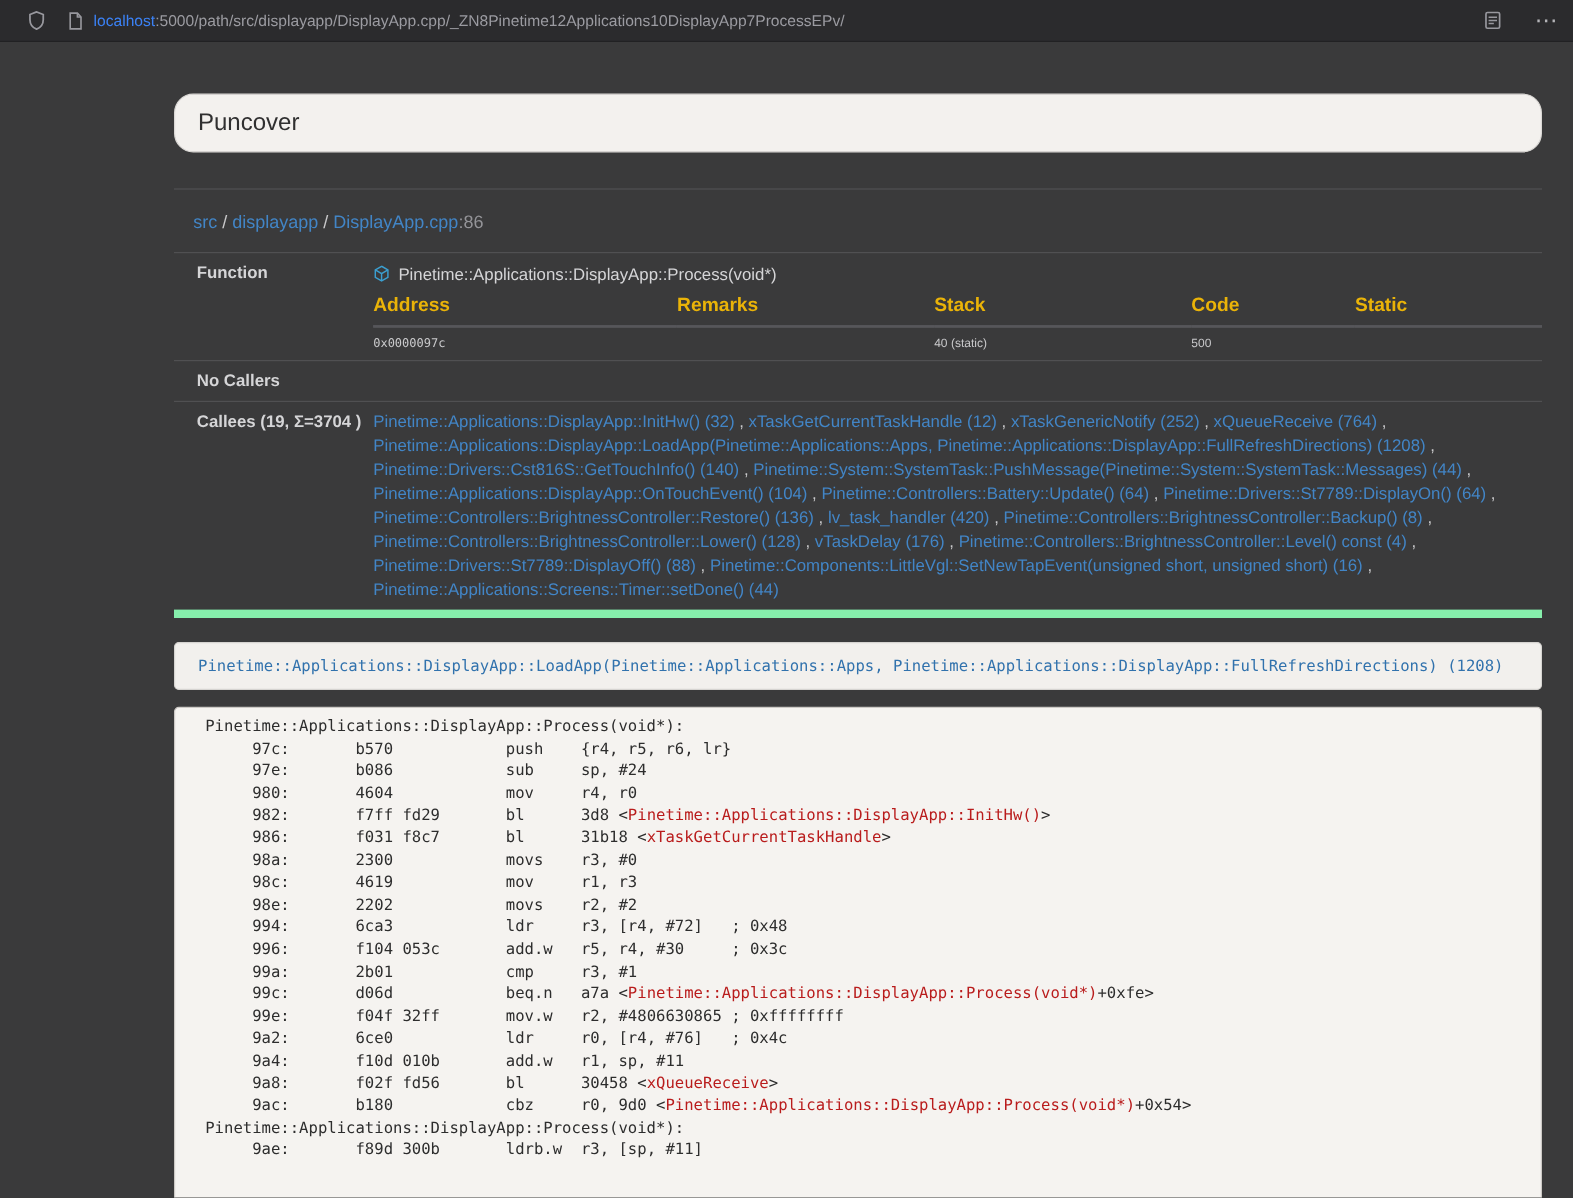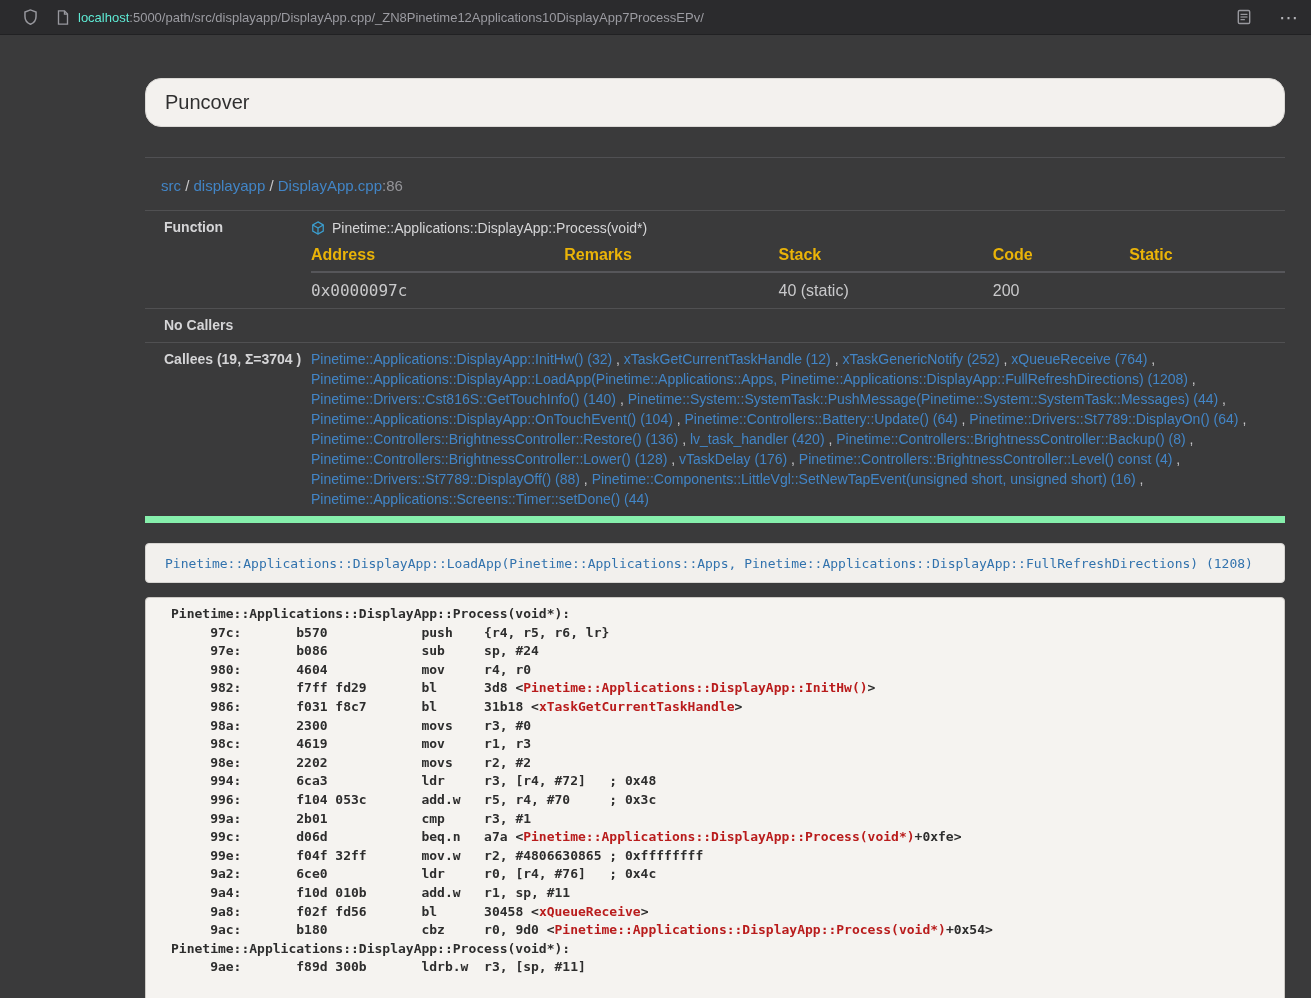--- a/index.html
+++ b/index.html
@@ -10,21 +10,21 @@
   
   .topbar {
     position:absolute; top:0; left:0; width:1311px; height:35px;
     background:#2b2b2d; border-bottom:1px solid #212123;
     display:flex; align-items:center; box-sizing:border-box;
   }
   .tp-icon { display:inline-flex; align-items:center; }
   .tp-shield { margin-left:23px; }
   .tp-page { margin-left:19px; }
   .url { margin-left:9px; font-size:13px; color:#9b9ba1; white-space:nowrap; }
-  .url .host { color:#5eead4;text-align:center; }
+  .url .host { color:#3b82f6;text-align:center; }
   .tp-spacer { flex:1; }
   .tp-reader { margin-right:28px; }
   .tp-dots { margin-right:13px; color:#b4b4b8; font-size:19px; line-height:19px; cursor:default; }
   
   .page { position:absolute; left:145px; top:35px; width:1140px; }
   .brand-panel {
     margin-top:43px; height:49px; background:#f3f1ee; border:1px solid #dad8d5;
     border-radius:16px; display:flex; align-items:center; padding-left:19px; box-sizing:border-box;
   }
   .brand { font-size:20px; color:#303030; text-decoration:none; }
@@ -40,42 +40,42 @@
     font-weight:bold; color:#d5d5d7; font-size:14px;
     padding:8px 4px 8px 19px; white-space:nowrap; line-height:17px;
   }
   .rowbody { padding:6px 0 0 20px; color:#c9c9cb; font-size:14px; }
   .symtitle { display:flex; align-items:center; gap:7px; color:#d5d5d7; height:22px; }
   .stats { width:100%; border-collapse:collapse; table-layout:fixed; }
   .stats th {
     text-align:left; font-weight:bold; color:#eab308; font-size:16px;
     padding:7px 8px 7px 0; border-bottom:2px solid #56565a;
   }
-  .stats td { padding:8px 8px 8px 0; font-size:16px; color:#c9c9cb; }
+  .stats td { padding:8px 8px 8px 0; font-size:10px; color:#c9c9cb; }
   .mono-addr { font-family:"DejaVu Sans Mono", monospace; font-size:13px; }
   .callees { line-height:20px; padding-bottom:7px; }
   .callees a { color:#4285c6; text-decoration:none; }
   .sep { color:#c9c9cb; }
   
   .hl-panel {
     margin-top:20px; background:#f2f0ed; border:1px solid #d6d4d1;
     border-radius:4px; padding:10px 19px;
   }
   .hl-panel a {
     font-family:"DejaVu Sans Mono", monospace; font-size:13px;
     color:#3172ad; text-decoration:none;
   }
   
   .code-panel {
     margin-top:14px; background:#f5f3f0; border:1px solid #ccc9c5;
     border-radius:4px; padding:7px 14px 8px 25px; height:470px; box-sizing:border-box; overflow:hidden;
   }
   .code-line {
     font-family:"DejaVu Sans Mono", monospace; font-size:13px; line-height:18.6px;
-    color:#2d2d2d; white-space:pre; tab-size:8;font-weight:bold; -moz-tab-size:8;
+    color:#2d2d2d; white-space:pre; tab-size:8; -moz-tab-size:8;
   }
   .code-line a { color:#b91c1c; text-decoration:none; }
 </style>
 </head>
 <body>
 
 <div class="topbar">
   <span class="tp-icon tp-shield">
     <svg width="15" height="16" viewBox="0 0 24 26">
       <path d="M12 1.5 L3 5 v7 c0 6.2 3.9 10.7 9 12.8 c5.1-2.1 9-6.6 9-12.8 v-7 Z" fill="none" stroke="#98989e" stroke-width="2.4"></path>
@@ -139,21 +139,21 @@
               <th>Stack</th>
               <th>Code</th>
               <th>Static</th>
             </tr>
           </thead>
           <tbody>
             <tr>
               <td class="mono-addr">0x0000097c</td>
               <td></td>
               <td>40 (static)</td>
-              <td>200</td>
+              <td>500</td>
               <td></td>
             </tr>
           </tbody>
         </table>
       </div>
     </div>
 
     <div class="grow">
       <div class="rowhead">No Callers</div>
       <div class="rowbody"></div>
@@ -175,21 +175,21 @@
         <div class="code-line">Pinetime::Applications::DisplayApp::Process(void*):</div>
         <div class="code-line">     97c:	b570      	push	{r4, r5, r6, lr}</div>
         <div class="code-line">     97e:	b086      	sub	sp, #24</div>
         <div class="code-line">     980:	4604      	mov	r4, r0</div>
         <div class="code-line">     982:	f7ff fd29 	bl	3d8 &lt;<a href="#">Pinetime::Applications::DisplayApp::InitHw()</a>&gt;</div>
         <div class="code-line">     986:	f031 f8c7 	bl	31b18 &lt;<a href="#">xTaskGetCurrentTaskHandle</a>&gt;</div>
         <div class="code-line">     98a:	2300      	movs	r3, #0</div>
         <div class="code-line">     98c:	4619      	mov	r1, r3</div>
         <div class="code-line">     98e:	2202      	movs	r2, #2</div>
         <div class="code-line">     994:	6ca3      	ldr	r3, [r4, #72]	; 0x48</div>
-        <div class="code-line">     996:	f104 053c 	add.w	r5, r4, #70	; 0x3c</div>
+        <div class="code-line">     996:	f104 053c 	add.w	r5, r4, #30	; 0x3c</div>
         <div class="code-line">     99a:	2b01      	cmp	r3, #1</div>
         <div class="code-line">     99c:	d06d      	beq.n	a7a &lt;<a href="#">Pinetime::Applications::DisplayApp::Process(void*)</a>+0xfe&gt;</div>
         <div class="code-line">     99e:	f04f 32ff 	mov.w	r2, #4806630865	; 0xffffffff</div>
         <div class="code-line">     9a2:	6ce0      	ldr	r0, [r4, #76]	; 0x4c</div>
         <div class="code-line">     9a4:	f10d 010b 	add.w	r1, sp, #11</div>
         <div class="code-line">     9a8:	f02f fd56 	bl	30458 &lt;<a href="#">xQueueReceive</a>&gt;</div>
         <div class="code-line">     9ac:	b180      	cbz	r0, 9d0 &lt;<a href="#">Pinetime::Applications::DisplayApp::Process(void*)</a>+0x54&gt;</div>
         <div class="code-line">Pinetime::Applications::DisplayApp::Process(void*):</div>
         <div class="code-line">     9ae:	f89d 300b 	ldrb.w	r3, [sp, #11]</div>
       </div>

